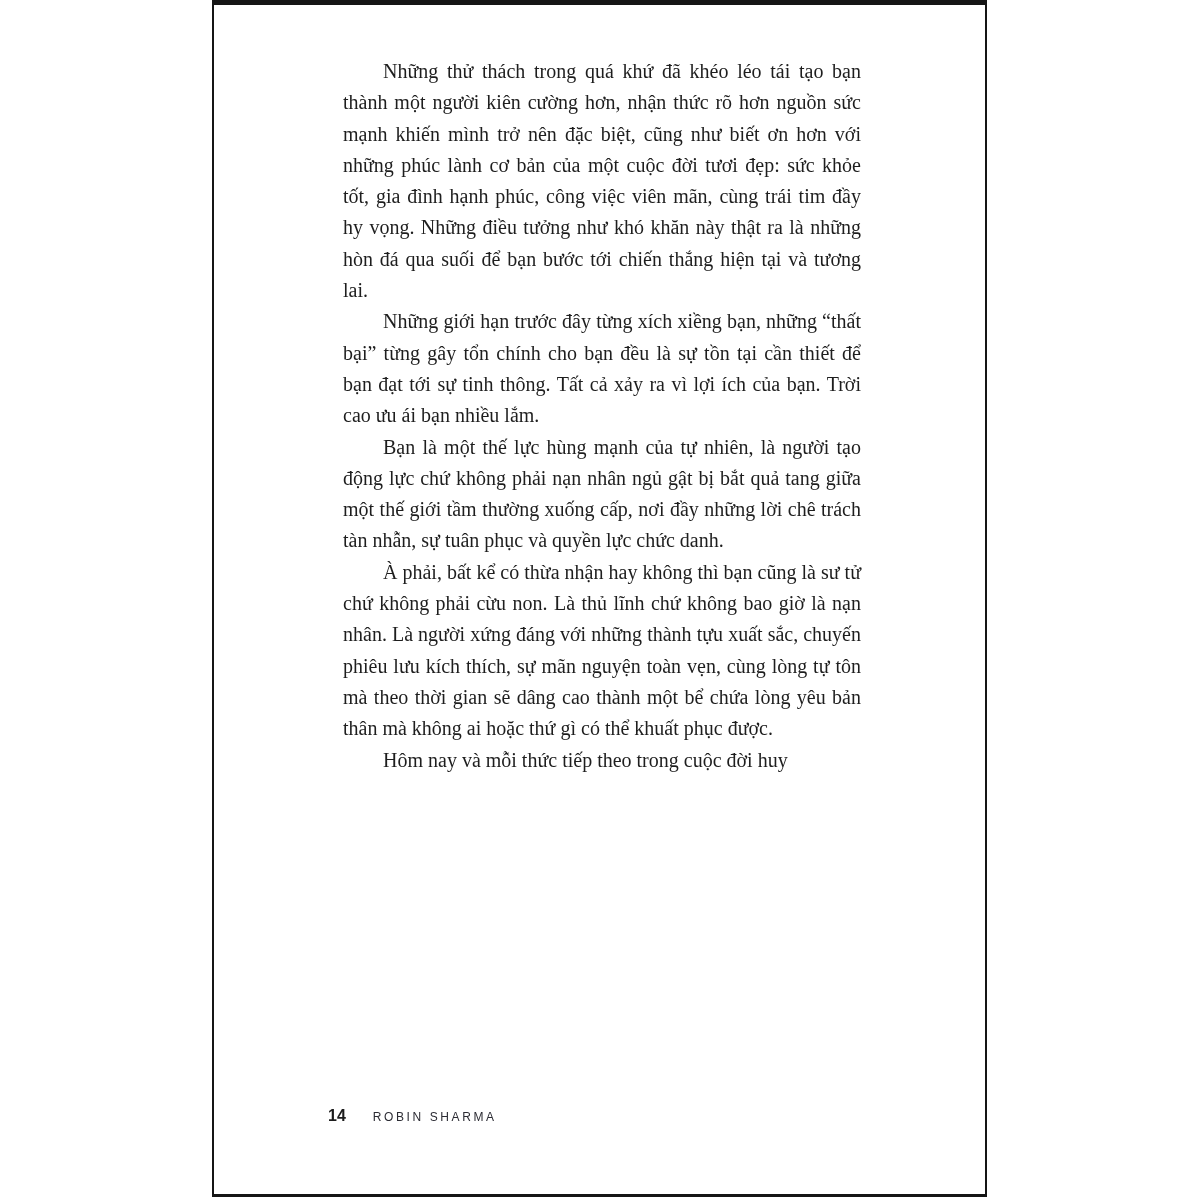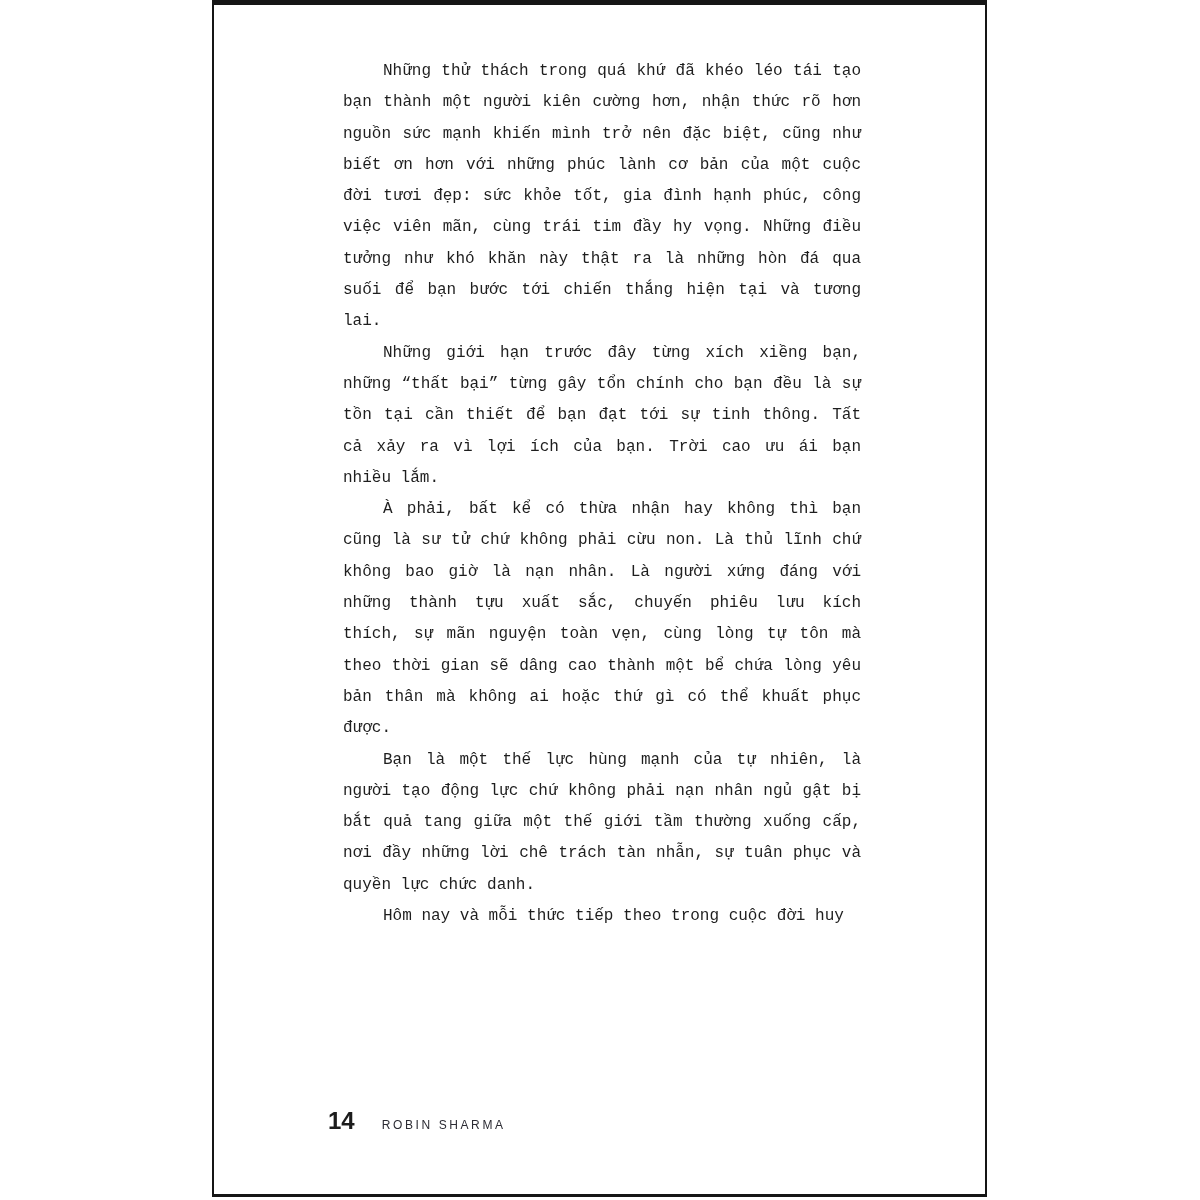--- a/index.html
+++ b/index.html
@@ -24,60 +24,59 @@
     background: #ffffff;
     border: 2px solid #151515;
     border-top-width: 5px;
     border-bottom-width: 3px;
   }
   .text-block {
     position: absolute;
     left: 129px;
     top: 51px;
     width: 518px;
-    font-size: 16px;
+    font-size: 20px;
     line-height: 31.3px;
     color: #1e1e1e;
     text-align: justify;
-    font-family: Liberation Mono, monospace;
   }
   .text-block p {
     margin: 0;
     padding: 0;
     text-indent: 40px;
   }
   .footer {
     position: absolute;
     left: 114px;
     top: 1102px;
     display: flex;
     align-items: baseline;
     gap: 27px;
   }
   .page-number {
     font-family: "Liberation Sans", "DejaVu Sans", sans-serif;
     font-weight: bold;
-    font-size: 24px;
+    font-size: 16px;
     color: #1c1c1c;
   }
   .author {
     font-family: "Liberation Sans", "DejaVu Sans", sans-serif;
     font-size: 12px;
     letter-spacing: 2.6px;
     color: #2b2b33;
   }
 </style>
 </head>
 <body>
 
 <div class="page">
   <div class="text-block">
     <p>Những thử thách trong quá khứ đã khéo léo tái tạo bạn thành một người kiên cường hơn, nhận thức rõ hơn nguồn sức mạnh khiến mình trở nên đặc biệt, cũng như biết ơn hơn với những phúc lành cơ bản của một cuộc đời tươi đẹp: sức khỏe tốt, gia đình hạnh phúc, công việc viên mãn, cùng trái tim đầy hy vọng. Những điều tưởng như khó khăn này thật ra là những hòn đá qua suối để bạn bước tới chiến thắng hiện tại và tương lai.</p>
     <p>Những giới hạn trước đây từng xích xiềng bạn, những “thất bại” từng gây tổn chính cho bạn đều là sự tồn tại cần thiết để bạn đạt tới sự tinh thông. Tất cả xảy ra vì lợi ích của bạn. Trời cao ưu ái bạn nhiều lắm.</p>
+    <p>Bạn là một thế lực hùng mạnh của tự nhiên, là người tạo động lực chứ không phải nạn nhân ngủ gật bị bắt quả tang giữa một thế giới tầm thường xuống cấp, nơi đầy những lời chê trách tàn nhẫn, sự tuân phục và quyền lực chức danh.</p>
     <p>À phải, bất kể có thừa nhận hay không thì bạn cũng là sư tử chứ không phải cừu non. Là thủ lĩnh chứ không bao giờ là nạn nhân. Là người xứng đáng với những thành tựu xuất sắc, chuyến phiêu lưu kích thích, sự mãn nguyện toàn vẹn, cùng lòng tự tôn mà theo thời gian sẽ dâng cao thành một bể chứa lòng yêu bản thân mà không ai hoặc thứ gì có thể khuất phục được.</p>
-    <p>Bạn là một thế lực hùng mạnh của tự nhiên, là người tạo động lực chứ không phải nạn nhân ngủ gật bị bắt quả tang giữa một thế giới tầm thường xuống cấp, nơi đầy những lời chê trách tàn nhẫn, sự tuân phục và quyền lực chức danh.</p>
     <p>Hôm nay và mỗi thức tiếp theo trong cuộc đời huy</p>
   </div>
   <div class="footer">
     <span class="page-number">14</span>
     <span class="author">ROBIN SHARMA</span>
   </div>
 </div>
 
 </body></html>

